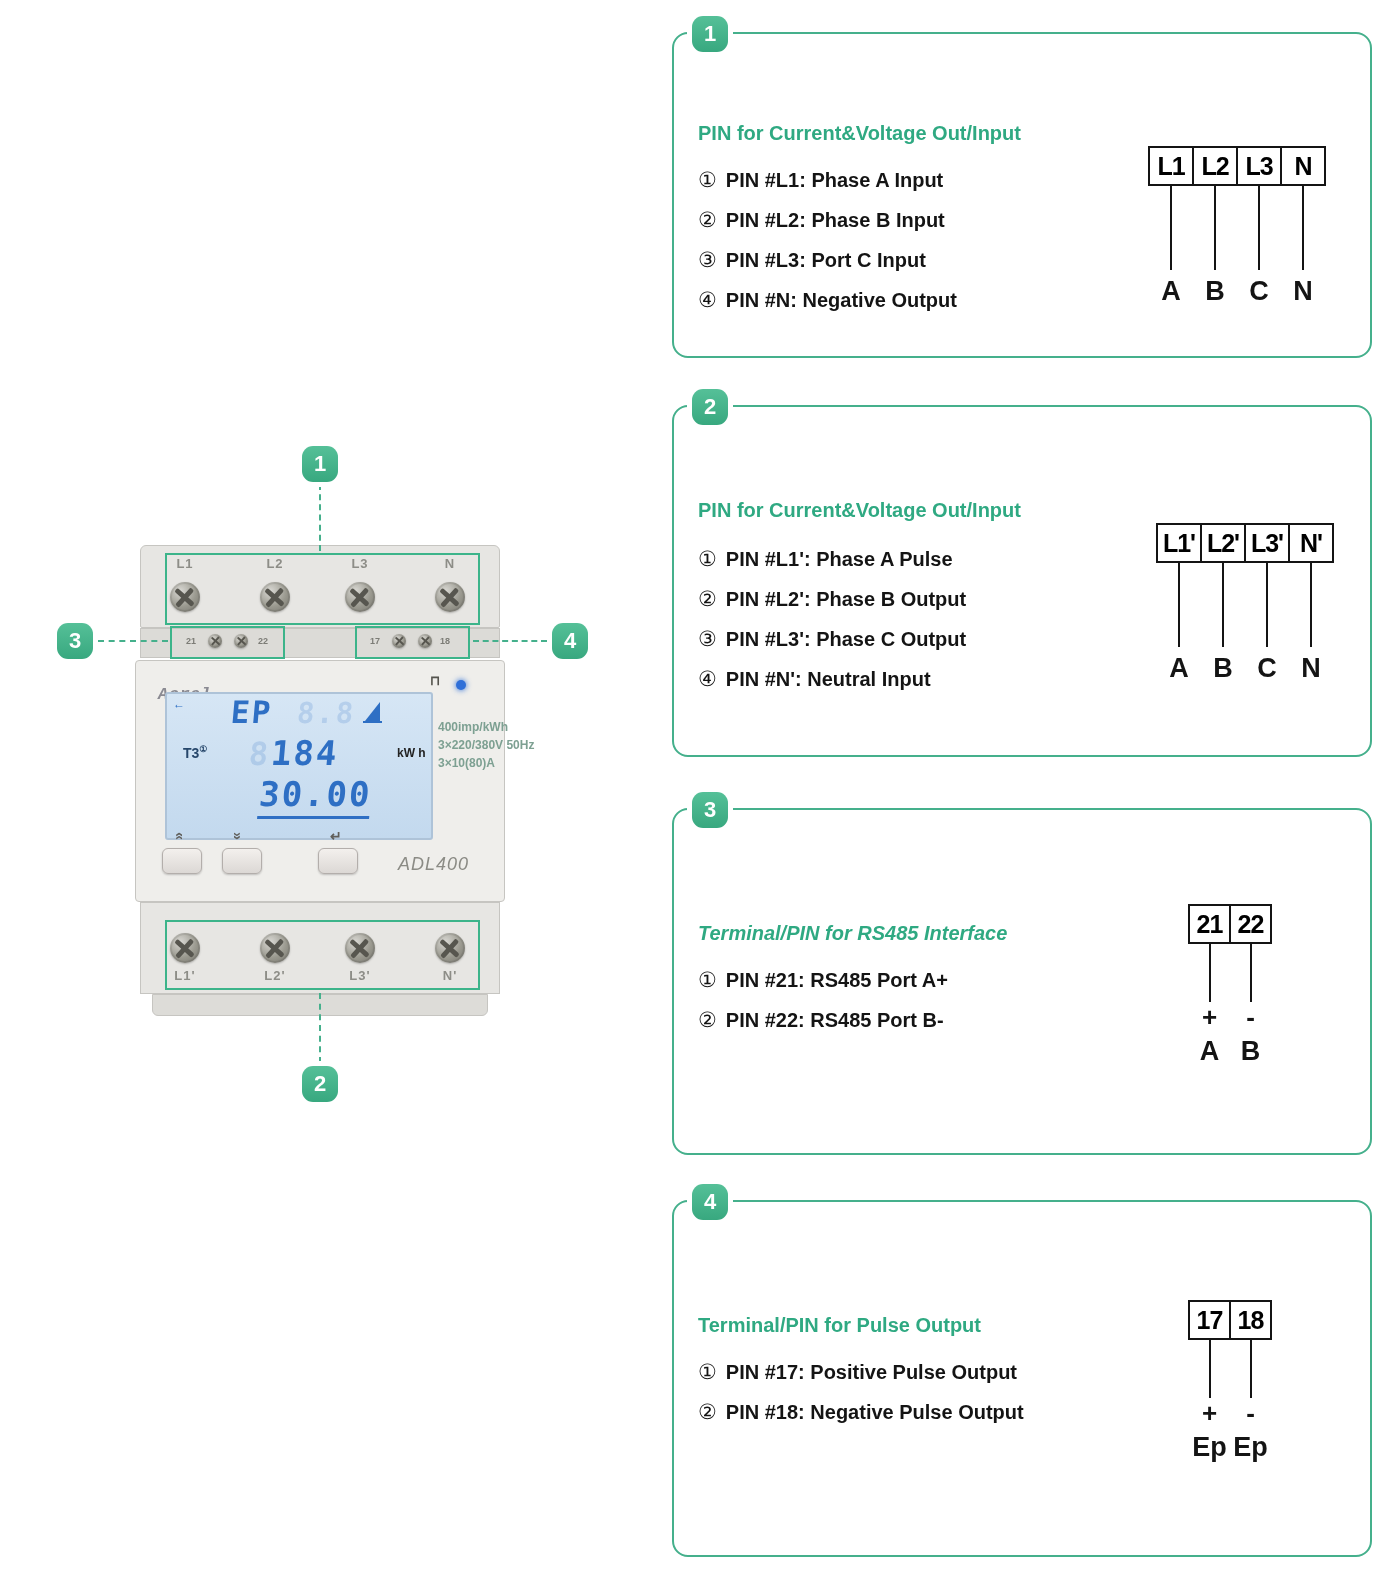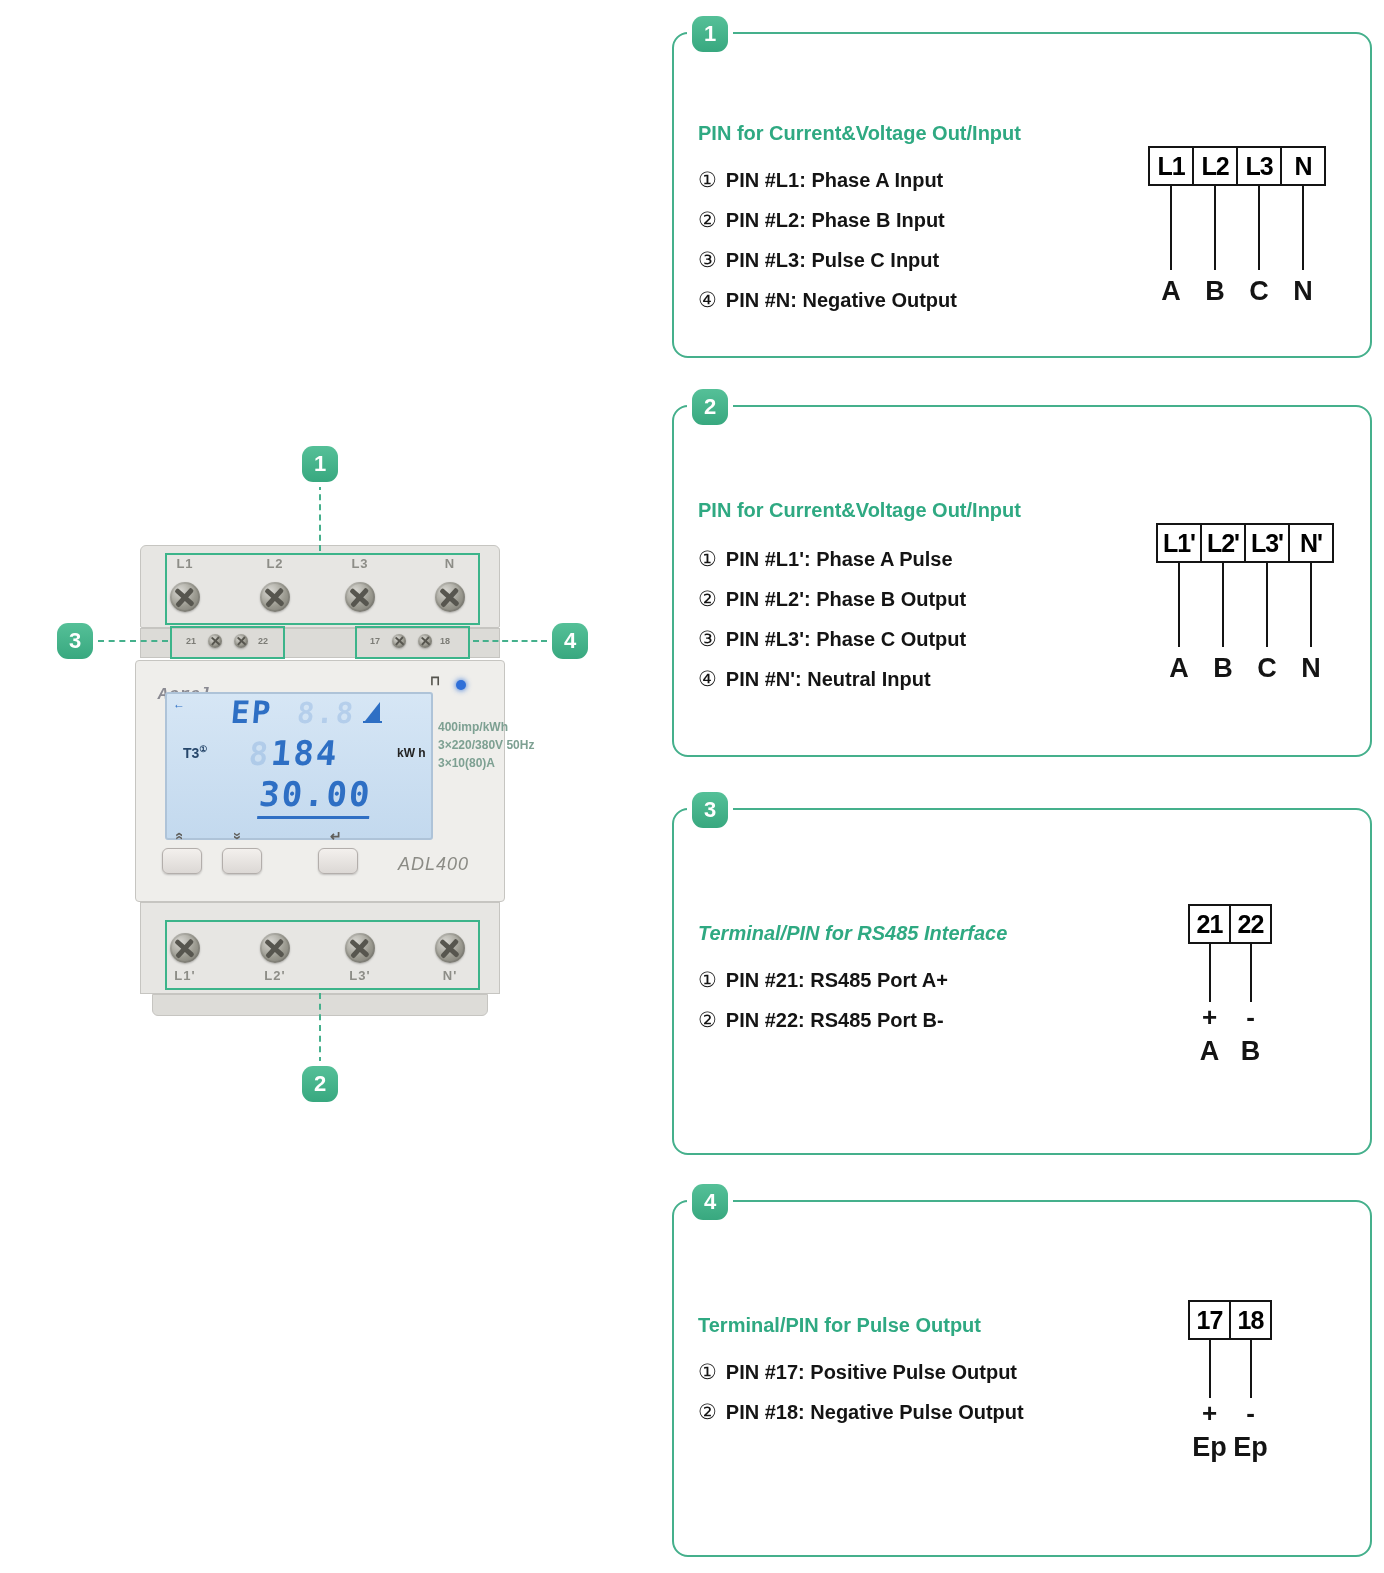--- a/index.html
+++ b/index.html
@@ -218,21 +218,21 @@
       <li class="pin-item">
           <span class="bullet">①</span>
           <span>PIN #L1: Phase A Input</span>
         </li>
       <li class="pin-item">
           <span class="bullet">②</span>
           <span>PIN #L2: Phase B Input</span>
         </li>
       <li class="pin-item">
           <span class="bullet">③</span>
-          <span>PIN #L3: Pulse C Input</span>
+          <span>PIN #L3: Port C Input</span>
         </li>
       <li class="pin-item">
           <span class="bullet">④</span>
           <span>PIN #N: Negative Output</span>
         </li>
     </ul>
     <div class="diagram d4">
       <div class="term-col">
         <span class="term-cell">L1</span>
         <span class="term-wire"></span>

